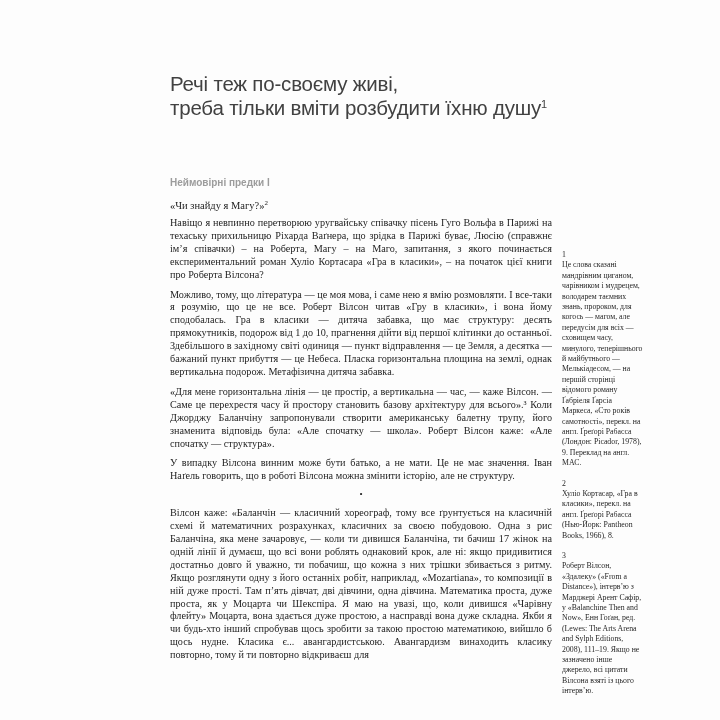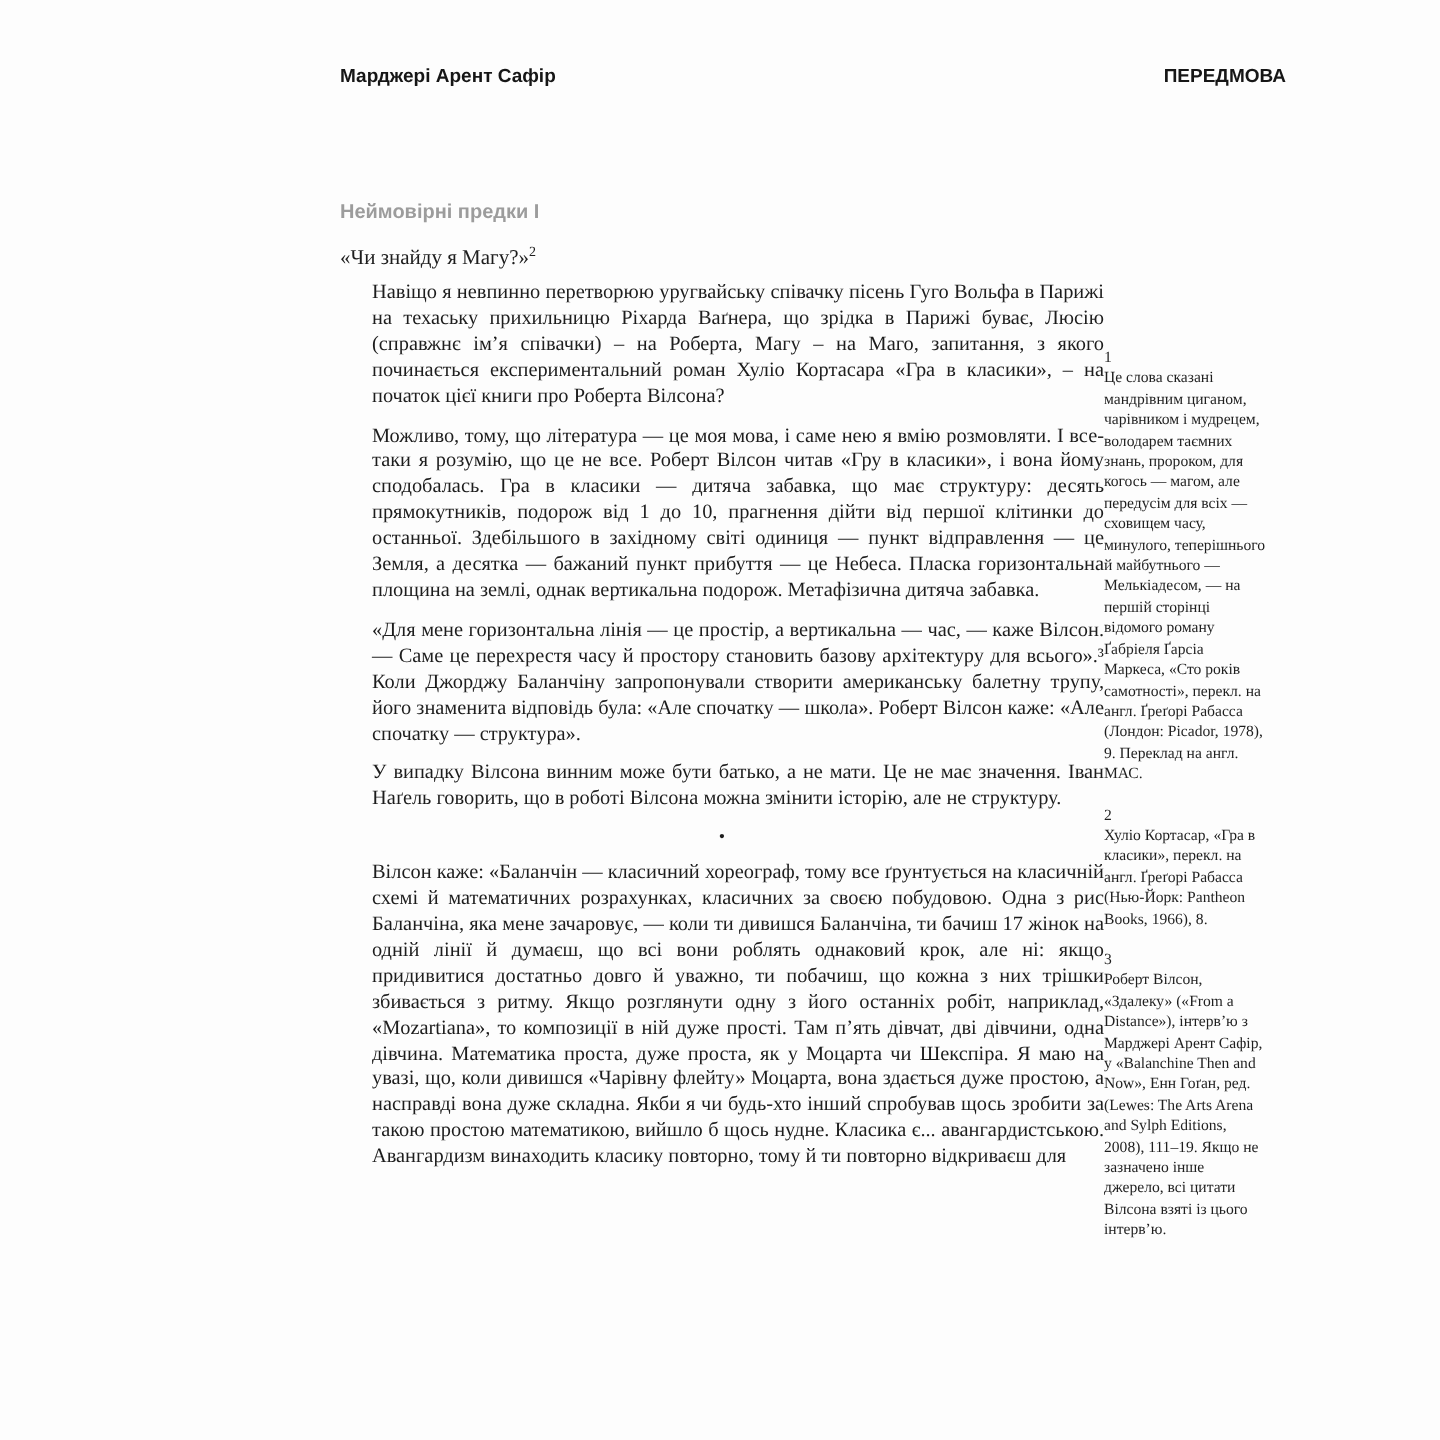--- a/index.html
+++ b/index.html
@@ -33,41 +33,42 @@
     margin: 39px 0 0 0;
     letter-spacing: -0.2px;
   }
   .chapter-title sup {
     font-size: 11px;
     line-height: 0;
     vertical-align: 7px;
   }
   .columns {
     display: flex;
+    gap: 10px;
     margin-top: 57px;
   }
   .main-col { width: 382px; }
   .kicker {
     font-family: "Liberation Sans", sans-serif;
     font-weight: 700;
     font-size: 10px;
     color: #9c9c9c;
     margin-bottom: 12px;
   }
   .epigraph {
     font-size: 10.5px;
     margin-bottom: 6px;
   }
   .epigraph sup {
     font-size: 7px;
     line-height: 0;
     vertical-align: 4px;
   }
   p.body-par {
-    margin: 0 0 7px 16px;
+    margin: 0 0 7px 0;
     font-size: 10.2px;
     line-height: 12.9px;
     text-align: justify;
     hyphens: auto;
     -webkit-hyphens: auto;
   }
   .separator {
     text-align: center;
     font-size: 9px;
     line-height: 9px;
@@ -83,25 +84,22 @@
   }
   .footnote { margin-bottom: 10px; }
   .fn-num { display: block; }
   .fn-text { display: block; }
 </style>
 </head>
 <body>
 
 <div class="page">
 
-  <header class="running-head">
-    <span>Марджері Арент Сафір</span>
-    <span>ПЕРЕДМОВА</span>
-  </header>
 
+  <h1 class="chapter-title"><span>Речі теж по-своєму живі,</span><br><span>треба тільки вміти розбудити їхню душу</span><sup>1</sup></h1>
 
   <div class="columns">
 
     <div class="main-col">
       <div class="kicker">Неймовірні предки I</div>
       <div class="epigraph"><span>«Чи знайду я Магу?»</span><sup>2</sup></div>
 
       <p class="body-par">Навіщо я невпинно перетворюю уругвайську співачку пісень Гуго Вольфа в Парижі на техаську прихильницю Ріхарда Ваґнера, що зрідка в Парижі буває, Люсію (справжнє ім’я співачки) – на Роберта, Магу – на Маго, запитання, з якого починається експериментальний роман Хуліо Кортасара «Гра в класики», – на початок цієї книги про Роберта Вілсона?</p>
       <p class="body-par">Можливо, тому, що література — це моя мова, і саме нею я вмію розмовляти. І все-таки я розумію, що це не все. Роберт Вілсон читав «Гру в класики», і вона йому сподобалась. Гра в класики — дитяча забавка, що має структуру: десять прямокутників, подорож від 1 до 10, прагнення дійти від першої клітинки до останньої. Здебільшого в західному світі одиниця — пункт відправлення — це Земля, а десятка — бажаний пункт прибуття — це Небеса. Пласка горизонтальна площина на землі, однак вертикальна подорож. Метафізична дитяча забавка.</p>
       <p class="body-par">«Для мене горизонтальна лінія — це простір, а вертикальна — час, — каже Вілсон. — Саме це перехрестя часу й простору становить базову архітектуру для всього».³ Коли Джорджу Баланчіну запропонували створити американську балетну трупу, його знаменита відповідь була: «Але спочатку — школа». Роберт Вілсон каже: «Але спочатку — структура».</p>

